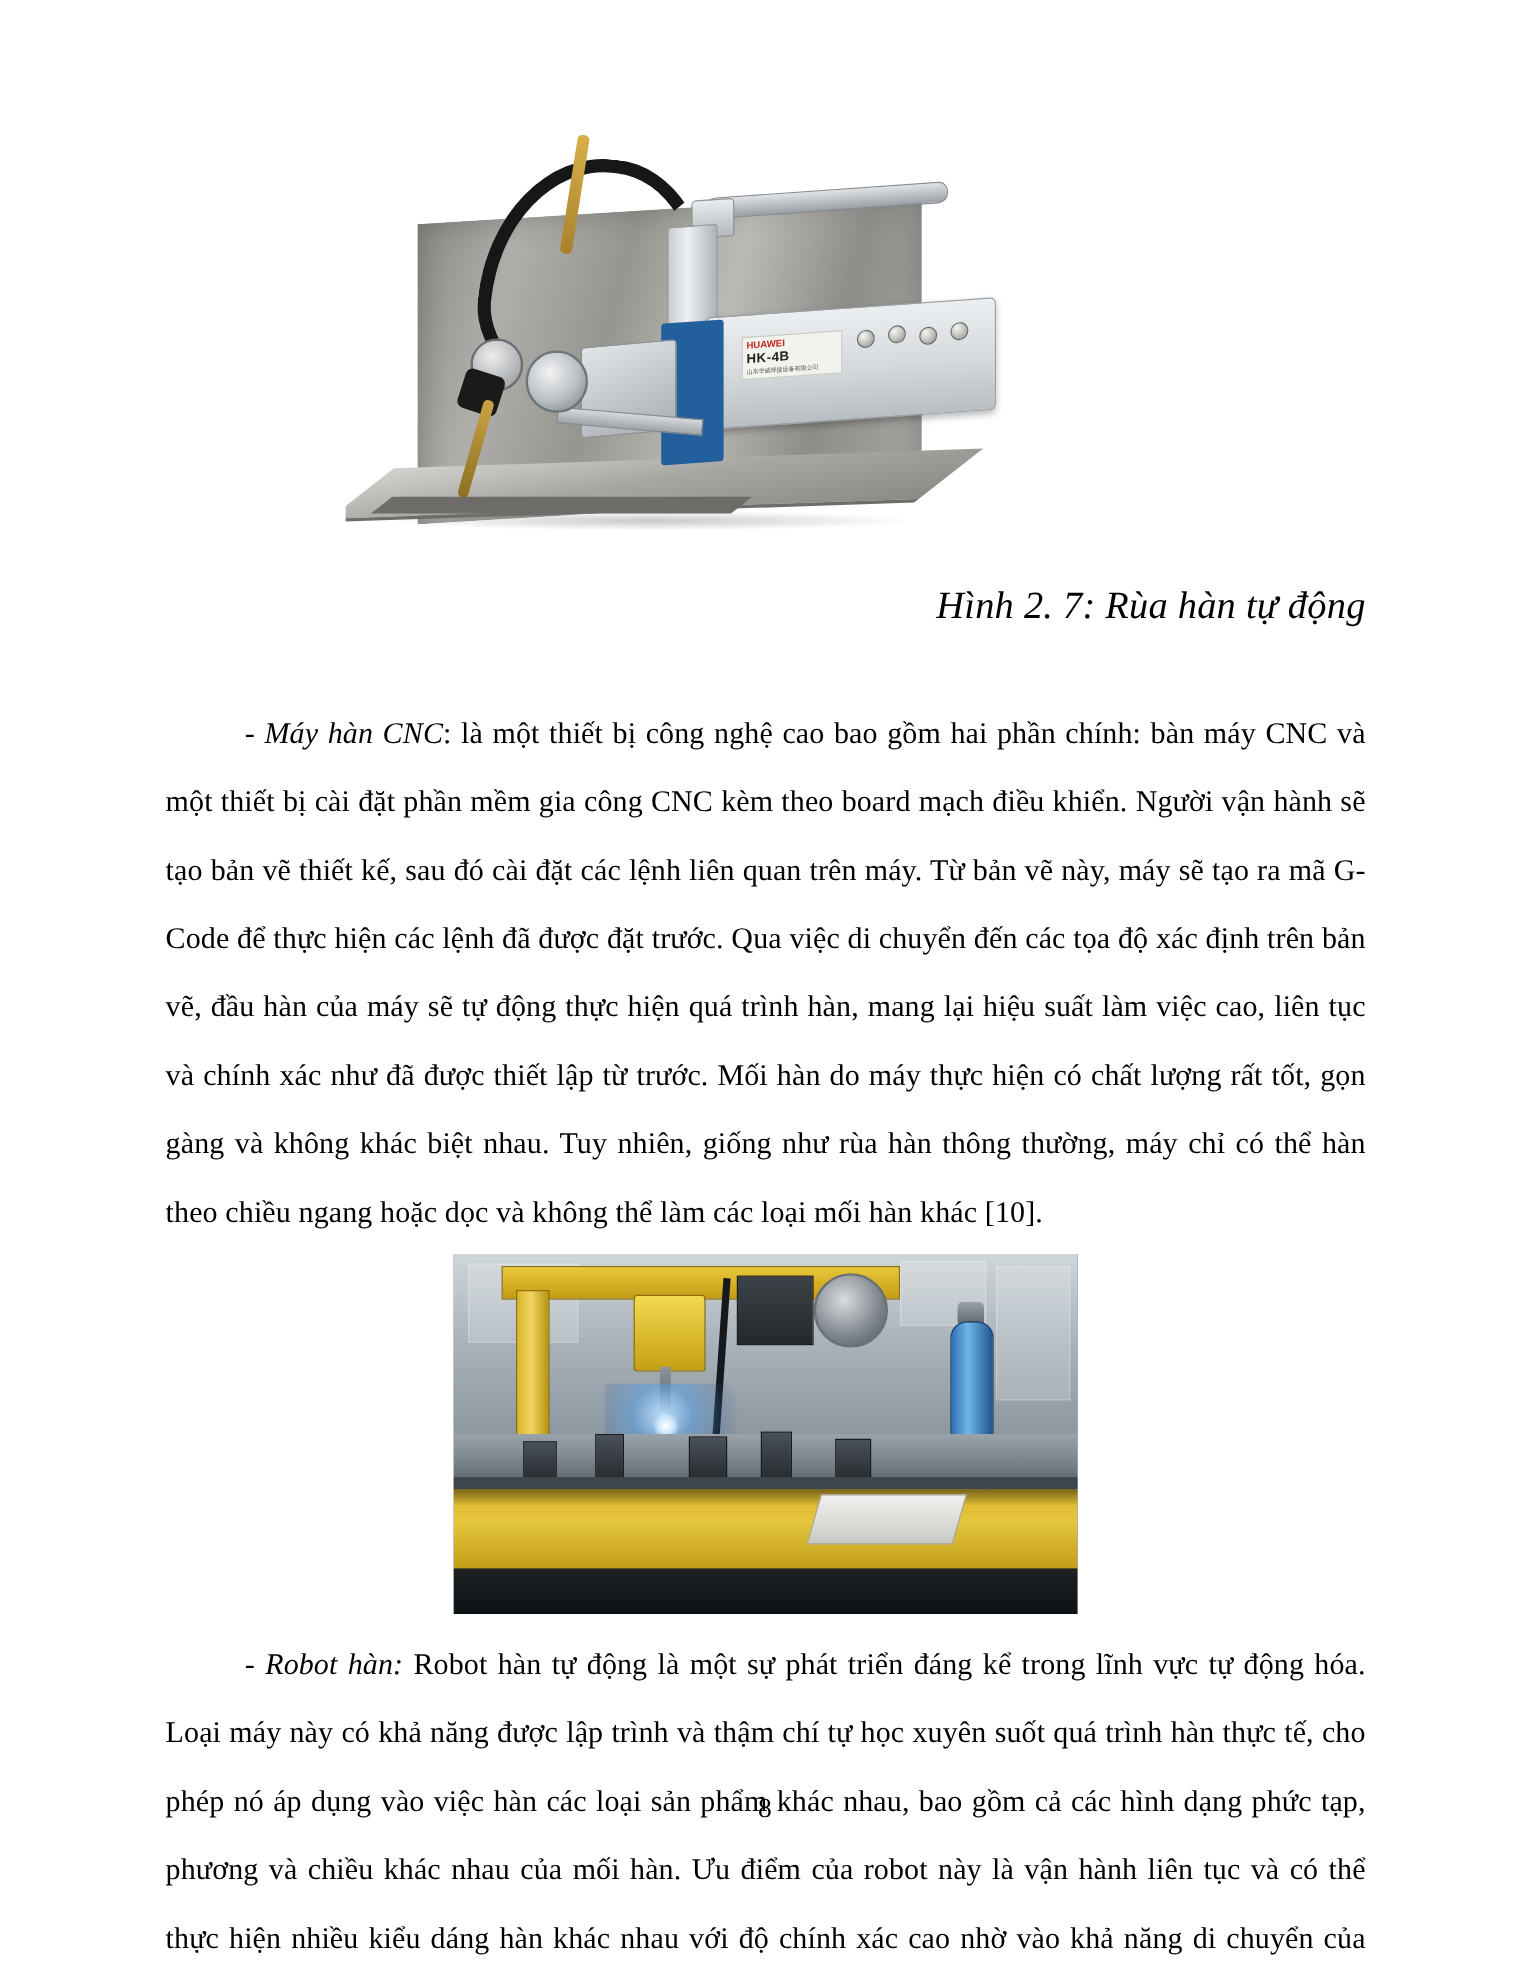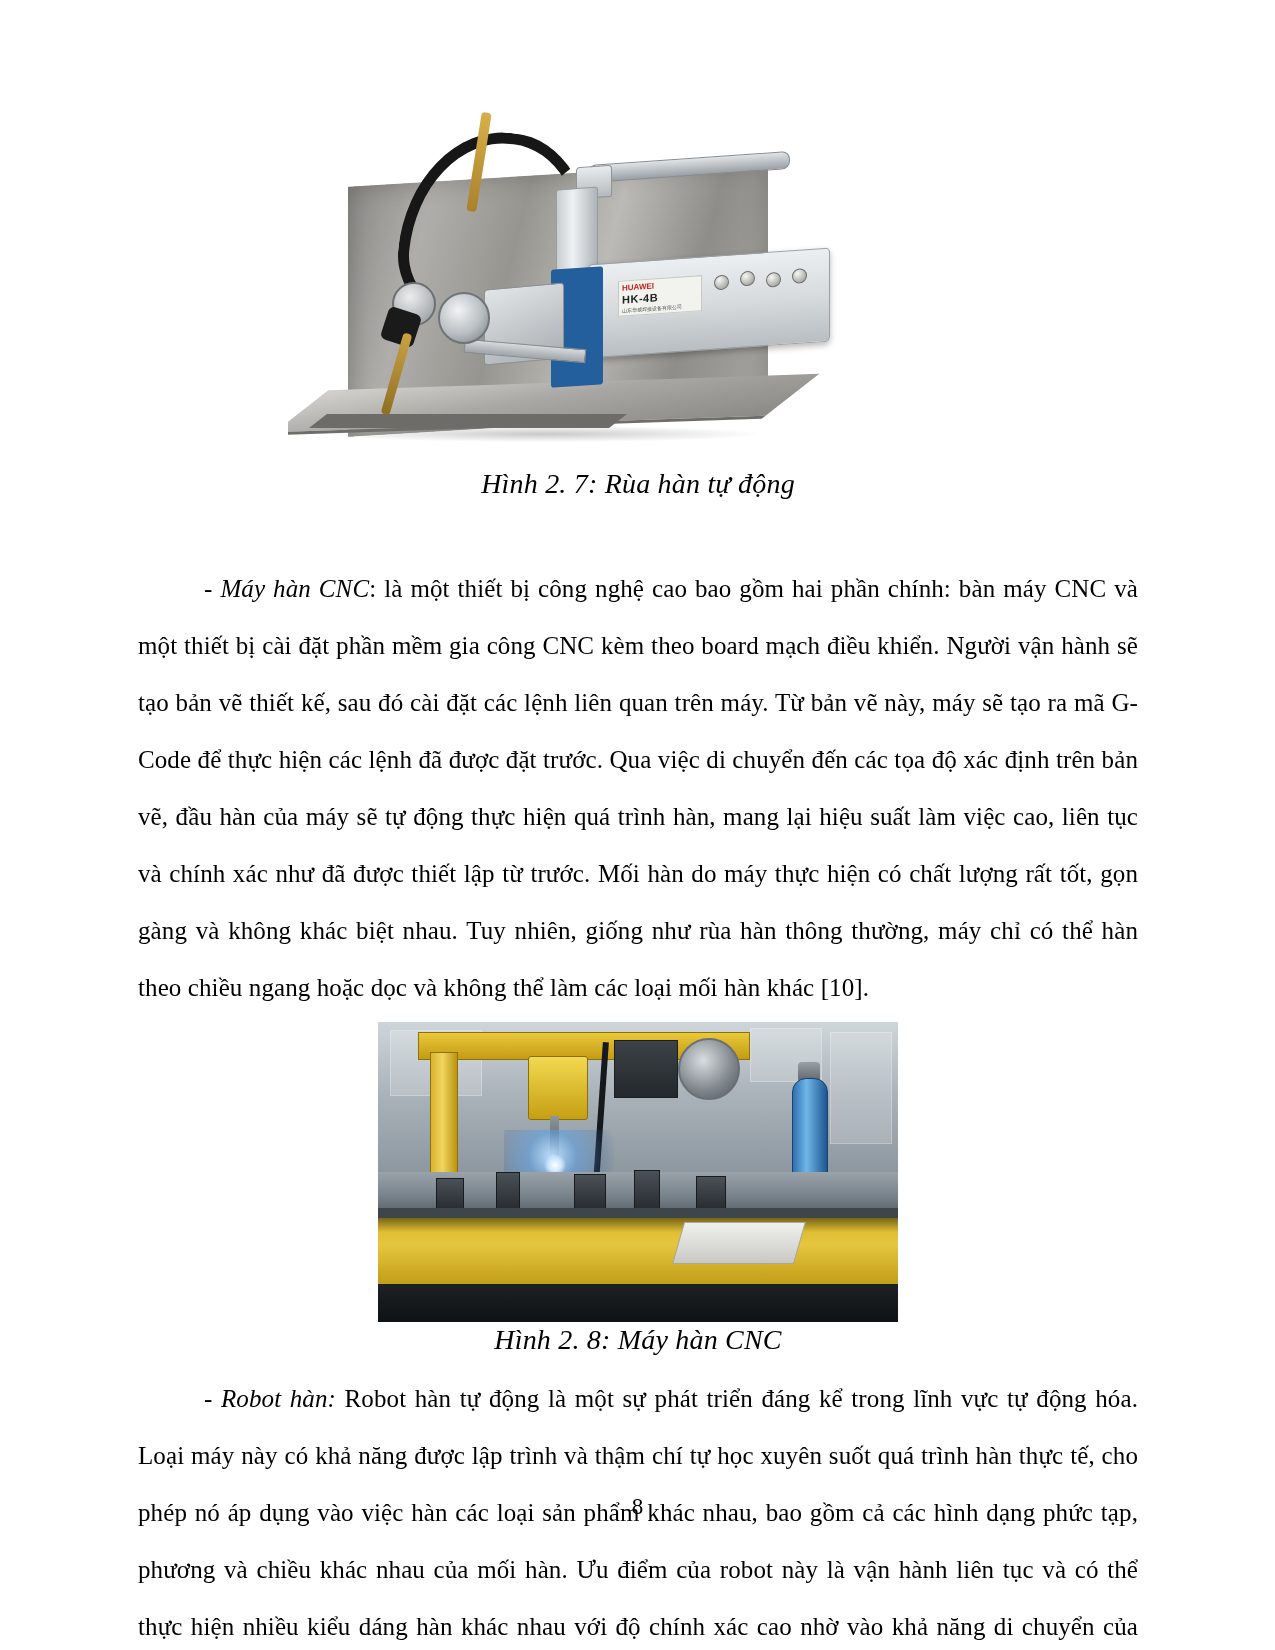--- a/index.html
+++ b/index.html
@@ -28,24 +28,24 @@
     width: 1000px;
   }
 
   
   .figure {
     width: 100%;
     text-align: center;
   }
   .fig-caption {
     font-style: italic;
-    font-size: 28px;
-    text-align: center;
+    font-size: 32px;
+    text-align: right;
     letter-spacing: 0.2px;
-    margin-top: 2px;
+    margin-top: 20px;
   }
 
   
   .fig1-box {
     width: 700px;
     height: 370px;
     margin: 0 auto;
     position: relative;
     background: #ffffff;
     overflow: hidden;
@@ -466,21 +466,20 @@
         <div class="f2-fixture" style="left:196px; top:152px; width:30px; height:38px;"></div>
         <div class="f2-fixture" style="left:256px; top:148px; width:24px; height:42px;"></div>
         <div class="f2-fixture" style="left:318px; top:154px; width:28px; height:36px;"></div>
         <div class="f2-table-edge"></div>
 
         <div class="f2-base"></div>
         <div class="f2-base-shadow"></div>
         <div class="f2-panel-white"></div>
         <div class="f2-base-foot"></div>
       </div>
-      <div class="fig-caption">Hình 2. 8: Máy hàn CNC</div>
     </div>
 
     <div class="gap-after-fig2"></div>
 
     <p class="body"><span class="indent"></span><span class="lead">- Robot hàn:</span><span> Robot hàn tự động là một sự phát triển đáng kể trong lĩnh vực tự động hóa. Loại máy này có khả năng được lập trình và thậm chí tự học xuyên suốt quá trình hàn thực tế, cho phép nó áp dụng vào việc hàn các loại sản phẩm khác nhau, bao gồm cả các hình dạng phức tạp, phương và chiều khác nhau của mối hàn. Ưu điểm của robot này là vận hành liên tục và có thể thực hiện nhiều kiểu dáng hàn khác nhau với độ chính xác cao nhờ vào khả năng di chuyển của đầu hàn theo quỹ đạo phức tạp.</span></p>
 
   </div>
 
   <div class="page-number">8</div>
 </div>

